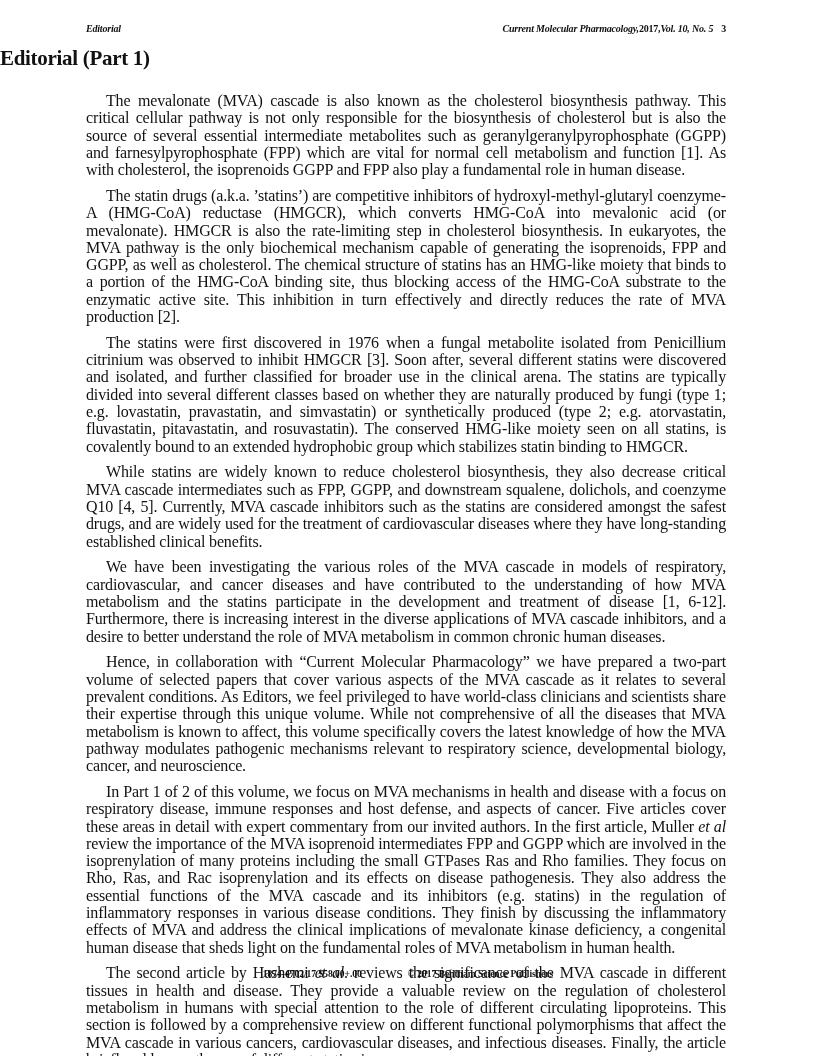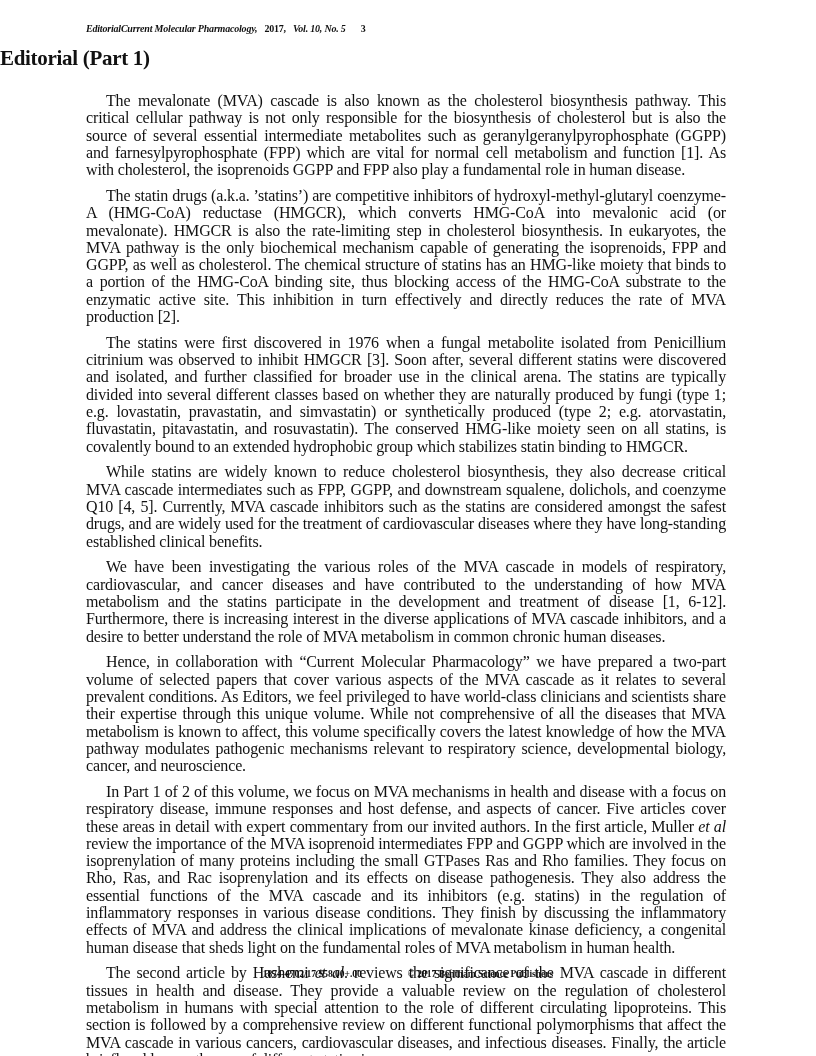--- a/index.html
+++ b/index.html
@@ -3,23 +3,23 @@
   <meta charset="utf-8">
   <style>
     html, body { margin: 0; padding: 0; background: #ffffff; }
     body {
       width: 816px; height: 1056px; position: relative; overflow: hidden;
       font-family: "Liberation Serif", serif; color: #111111;
     }
     .running-header {
       position: absolute; top: 23px; left: 86px; width: 640px;
       font-size: 10px; font-weight: bold; font-style: italic;
-      display: flex; letter-spacing: -0.2px;
+      display: flex; justify-content: space-between; letter-spacing: -0.2px;
     }
-    .running-header .right { display: flex; gap: 7px; }
+    .running-header .right { display: flex; gap: 0; }
     .running-header .pagenum { font-style: normal; margin-left: 8px; }
     .running-header .yr { font-style: normal; }
     .title {
       position: absolute; top: 46px; left: 0; width: 816px; text-align: left;
       font-size: 21px; font-weight: bold; letter-spacing: -0.3px;
     }
     .body-text {
       position: absolute; top: 92px; left: 86px; width: 640px;
       font-size: 16px; line-height: 17.3px; text-align: justify;
       letter-spacing: -0.15px;

